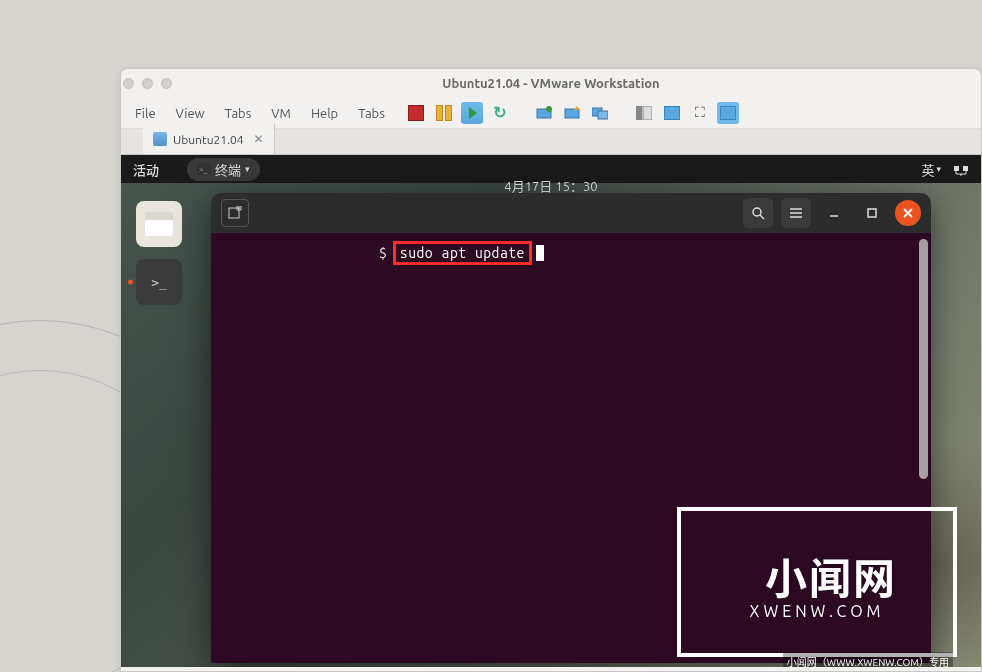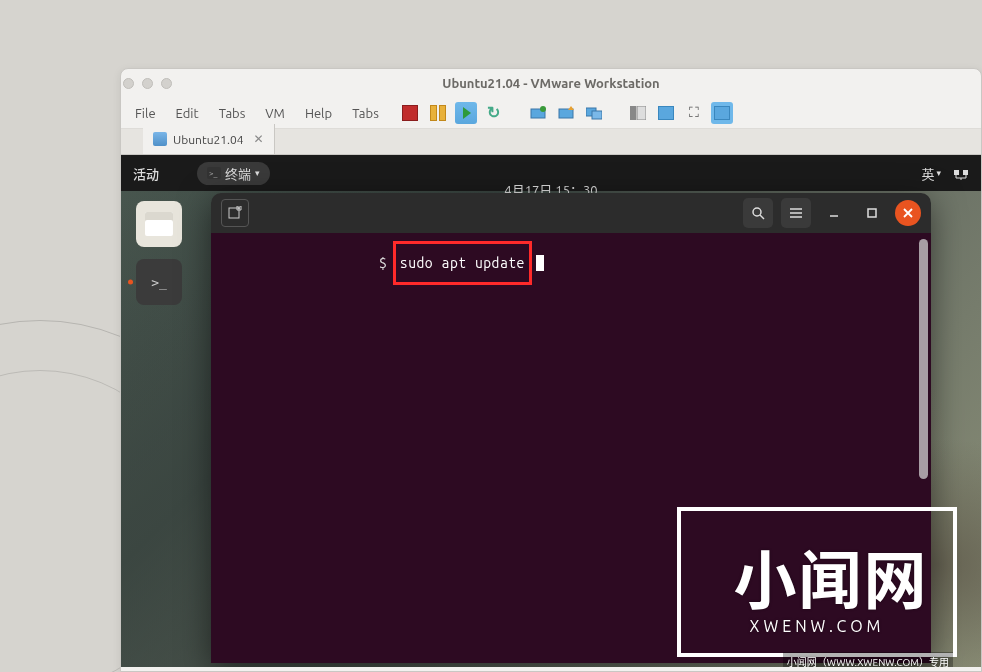--- a/index.html
+++ b/index.html
@@ -131,27 +131,26 @@
   .wallpaper {
     position:absolute; inset:0;
     background:
       radial-gradient(ellipse 200px 160px at 80% 55%, rgba(145,140,120,0.85), transparent 70%),
       radial-gradient(ellipse 250px 180px at 95% 80%, rgba(100,96,80,0.9), transparent 70%),
       radial-gradient(circle at 20% 90%, rgba(60,70,64,0.8), transparent 60%),
       linear-gradient(135deg, #4a5850 0%, #3a4642 30%, #6b7266 60%, #8c9078 100%);
   }
   .topbar {
     position:absolute; top:0; left:0; right:0;
-    height:36px;
+    height:28px;
     background:#1a1a1a;
     color:#ddd;
     display:flex; align-items:center;
     font-size:13px;
     padding:0 12px;
-    gap:10px;
   }
   .topbar .activities { font-weight:500; }
   .topbar .app-indicator {
     margin-left:28px;
     display:flex; align-items:center; gap:4px;
     background:#3a3a3a;
     padding:2px 10px;
     border-radius:12px;
   }
   .topbar .clock {
@@ -244,21 +243,21 @@
   .term-line {
     position:absolute;
     left:168px;
     top:8px;
     display:flex;
     align-items:center;
   }
   .prompt { color:#ddd; margin-right:6px; }
   .cmd-highlight {
     border:3px solid #ff2a2a;
-    padding:11px 4px;
+    padding:1px 4px;
     color:#fff;
     letter-spacing:0.5px;
   }
   .cursor {
     width:8px; height:16px; background:#fff;
     margin-left:4px;
     display:inline-block;
   }
 
   
@@ -266,21 +265,21 @@
     position:absolute;
     right:24px; bottom:10px;
     width:280px; height:150px;
     border:4px solid #fff;
     display:flex; flex-direction:column;
     align-items:center; justify-content:center;
     color:#fff;
     text-shadow:0 0 3px rgba(0,0,0,0.4);
   }
   .watermark .big {
-    font-size:63px; font-weight:700;
+    font-size:42px; font-weight:700;
     letter-spacing:2px;
     margin-left:28px;
   }
   .watermark .small {
     font-size:16px; letter-spacing:4px;
     margin-top:-4px;
   }
   .watermark .tiny {
     position:absolute;
     bottom:-18px; right:0;
@@ -301,21 +300,21 @@
     <div class="traffic">
       <span></span>
       <span></span>
       <span></span>
     </div>
     <div class="title">Ubuntu21.04 - VMware Workstation</div>
   </div>
 
   <div class="menubar">
     <div class="menu-item">File</div>
-    <div class="menu-item">Edit</div>
+    <div class="menu-item">View</div>
     <div class="menu-item">Tabs</div>
     <div class="menu-item">VM</div>
     <div class="menu-item">Help</div>
     <div class="menu-item">Tabs</div>
     <div class="toolbar">
       <div class="tool-btn sq-red"></div>
       <div class="tool-btn pause"></div>
       <div class="tool-btn play"></div>
       <div class="tool-btn cycle"></div>
       <div class="tool-sep"></div>

